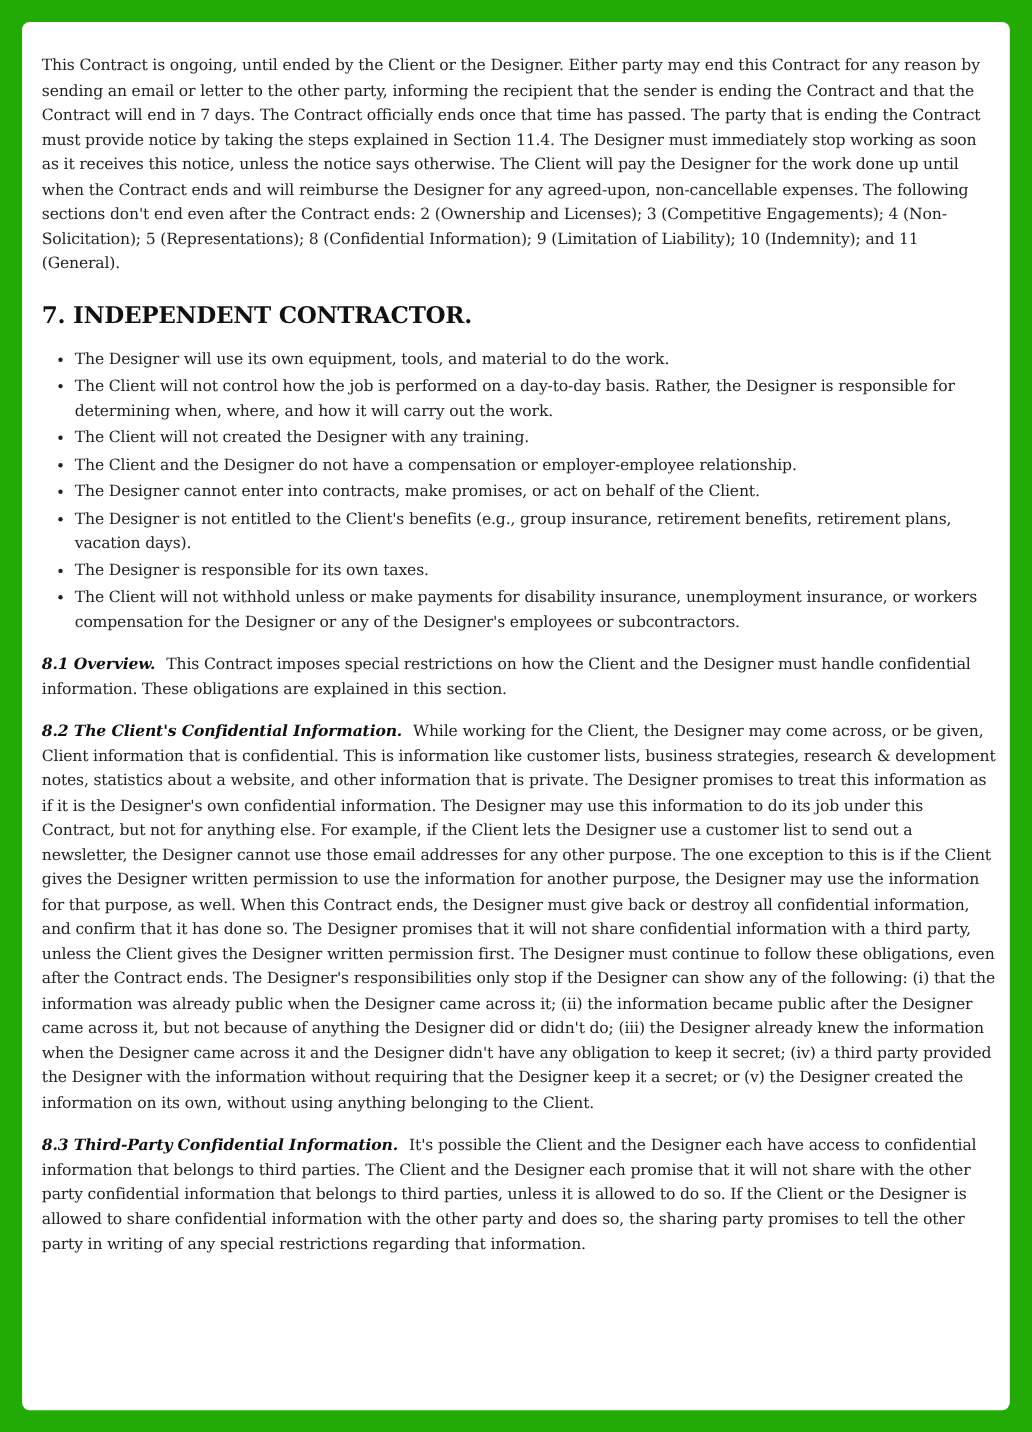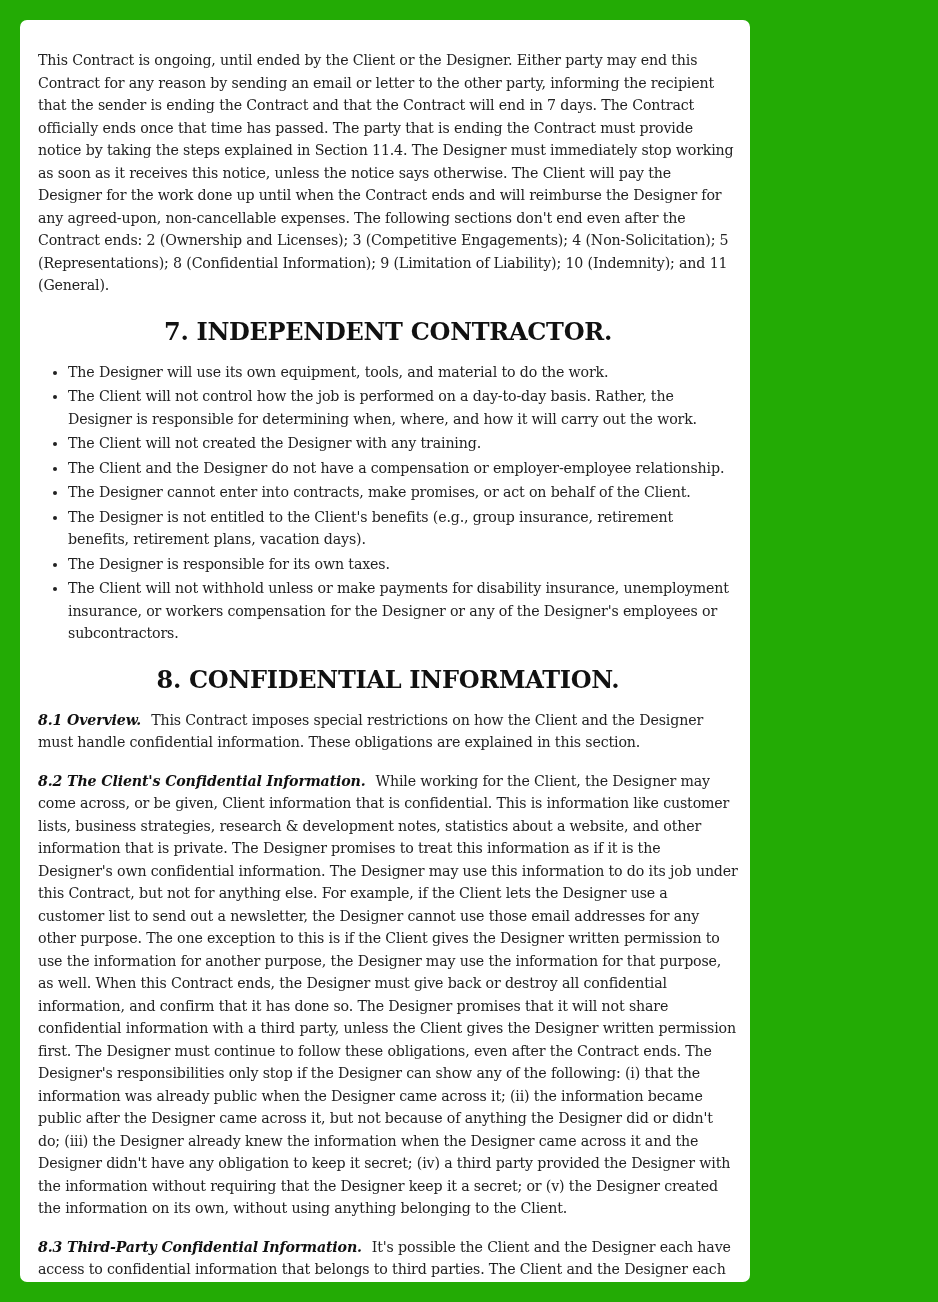--- a/index.html
+++ b/index.html
@@ -11,45 +11,44 @@
       height: 1302px;
       background: #23ab05;
       overflow: hidden;
       position: relative;
       font-family: "DejaVu Serif", "Liberation Serif", serif;
     }
     .card {
       position: absolute;
       left: 20px;
       top: 20px;
-      width: 730px;
+      width: 898px;
       height: 1262px;
       background: #ffffff;
       border-radius: 7px;
       overflow: hidden;
     }
     .content {
       padding: 29px 12px 0 18px;
       color: #222222;
       font-size: 14.2px;
       line-height: 22.5px;
       letter-spacing: -0.15px;
     }
     p {
       margin: 0 0 16px 0;
     }
     h2 {
       font-family: "DejaVu Serif", "Liberation Serif", serif;
       font-weight: bold;
-      font-size: 24px;
+      font-size: 21px;
       line-height: 26px;
       color: #111111;
       margin: 22px 0 16px 0;
       letter-spacing: -0.3px;
-      text-align: center;
     }
     ul {
       margin: 0 0 16px 0;
       padding-left: 28px;
     }
     ul li {
       margin: 2px;
       padding-left: 0;
     }
     .sub-title {
@@ -75,21 +74,20 @@
       <li>The Designer will use its own equipment, tools, and material to do the work.</li>
       <li>The Client will not control how the job is performed on a day-to-day basis. Rather, the Designer is responsible for determining when, where, and how it will carry out the work.</li>
       <li>The Client will not created the Designer with any training.</li>
       <li>The Client and the Designer do not have a compensation or employer-employee relationship.</li>
       <li>The Designer cannot enter into contracts, make promises, or act on behalf of the Client.</li>
       <li>The Designer is not entitled to the Client's benefits (e.g., group insurance, retirement benefits, retirement plans, vacation days).</li>
       <li>The Designer is responsible for its own taxes.</li>
       <li>The Client will not withhold unless or make payments for disability insurance, unemployment insurance, or workers compensation for the Designer or any of the Designer's employees or subcontractors.</li>
     </ul>
 
-    <h2>8. CONFIDENTIAL INFORMATION.</h2>
 
     <p>
       <span class="sub-title">8.1 Overview.</span><span class="gap"></span><span>This Contract imposes special restrictions on how the Client and the Designer must handle confidential information. These obligations are explained in this section.</span>
     </p>
 
     <p>
       <span class="sub-title">8.2 The Client's Confidential Information.</span><span class="gap"></span><span>While working for the Client, the Designer may come across, or be given, Client information that is confidential. This is information like customer lists, business strategies, research &amp; development notes, statistics about a website, and other information that is private. The Designer promises to treat this information as if it is the Designer's own confidential information. The Designer may use this information to do its job under this Contract, but not for anything else. For example, if the Client lets the Designer use a customer list to send out a newsletter, the Designer cannot use those email addresses for any other purpose. The one exception to this is if the Client gives the Designer written permission to use the information for another purpose, the Designer may use the information for that purpose, as well. When this Contract ends, the Designer must give back or destroy all confidential information, and confirm that it has done so. The Designer promises that it will not share confidential information with a third party, unless the Client gives the Designer written permission first. The Designer must continue to follow these obligations, even after the Contract ends. The Designer's responsibilities only stop if the Designer can show any of the following: (i) that the information was already public when the Designer came across it; (ii) the information became public after the Designer came across it, but not because of anything the Designer did or didn't do; (iii) the Designer already knew the information when the Designer came across it and the Designer didn't have any obligation to keep it secret; (iv) a third party provided the Designer with the information without requiring that the Designer keep it a secret; or (v) the Designer created the information on its own, without using anything belonging to the Client.</span>
     </p>
 
     <p>

